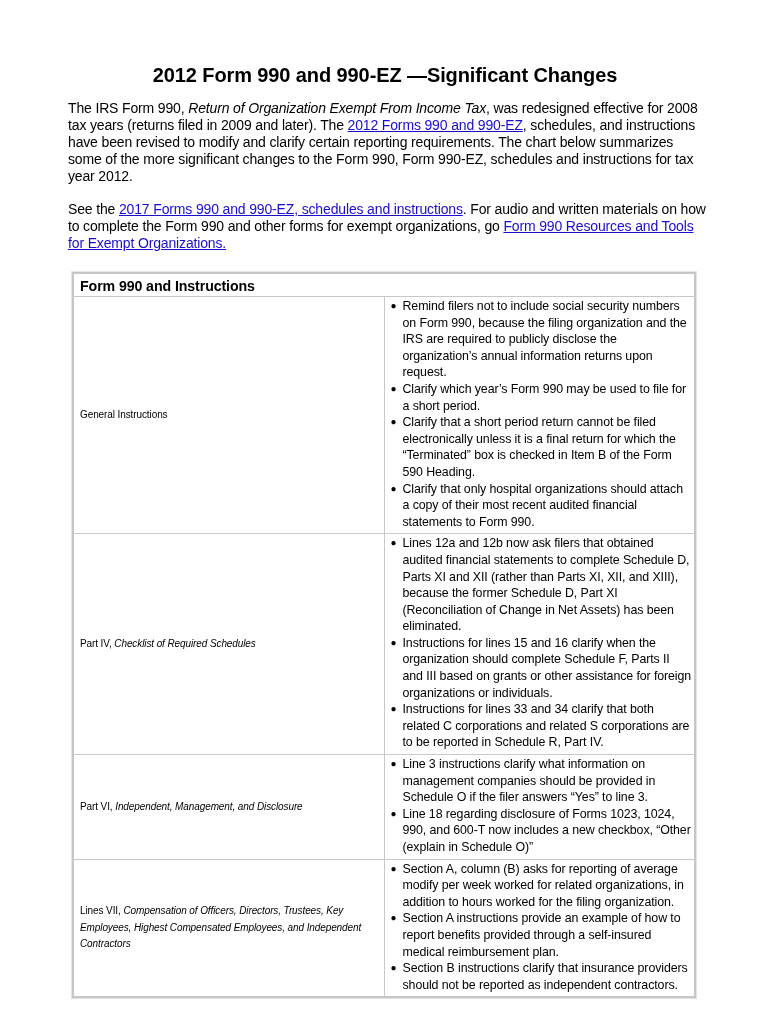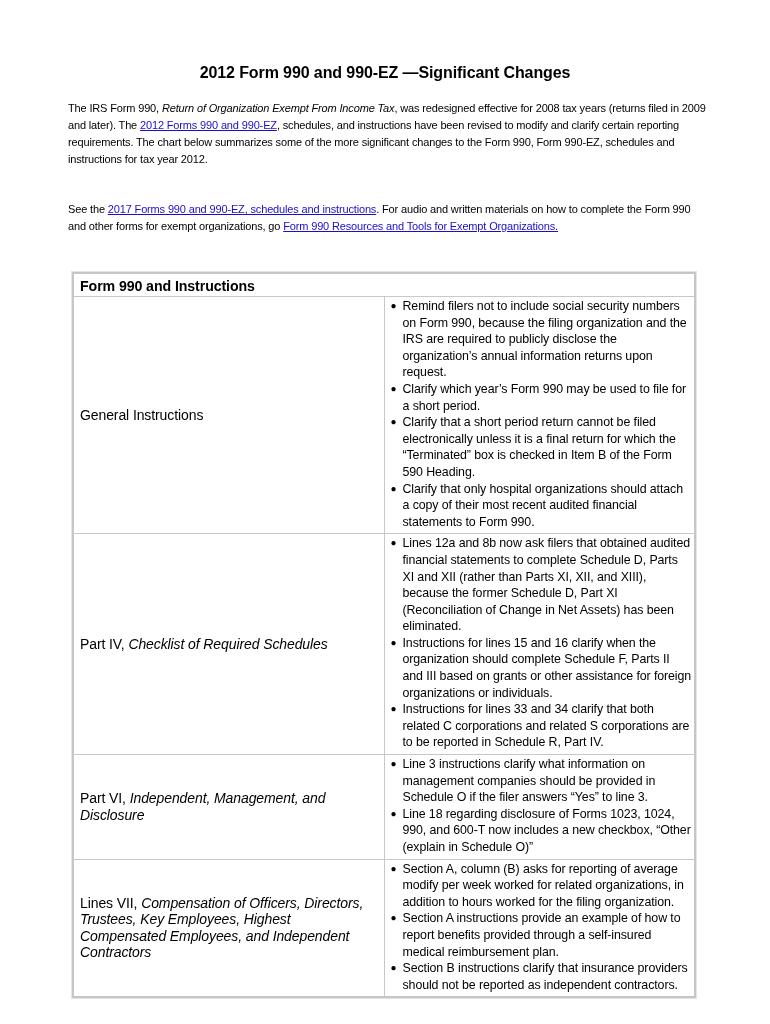--- a/index.html
+++ b/index.html
@@ -21,30 +21,30 @@
     top: 0;
     width: 770px;
     height: 1024px;
   }
   .title {
     position: absolute;
     left: 0;
     top: 64px;
     width: 770px;
     text-align: center;
-    font-size: 16px;
+    font-size: 20px;
     font-weight: bold;
     letter-spacing: -0.1px;
     margin: 0;
   }
   .para {
     position: absolute;
     left: 68px;
     width: 640px;
-    font-size: 11px;
+    font-size: 14px;
     line-height: 17px;
     margin: 0;
     letter-spacing: -0.15px;
   }
   .para1 { top: 100px; }
   .para2 { top: 201px; }
   a.link {
     color: #1a0dcc;
     text-decoration: underline;
     cursor: pointer;
@@ -73,21 +73,21 @@
   }
   .hdr-cell {
     font-size: 14.2px;
     font-weight: bold;
     padding: 3px 6px 1px 6px !important;
     height: 18px;
   }
   .label-cell {
     width: 208px;
     padding: 0 4px 0 6px !important;
-    font-size: 14px;
+    font-size: 10px;
     line-height: 16.5px;
   }
   .label-cell i { }
   .bullet-cell {
     padding: 1px 2px 3px 4px !important;
     vertical-align: top !important;
   }
   ul.bullets {
     list-style: none;
     margin: 0;
@@ -136,21 +136,21 @@
             <li><span class="dot">●</span><span>Clarify that a short period return cannot be filed electronically unless it is a final return for which the “Terminated” box is checked in Item B of the Form 590 Heading.</span></li>
             <li><span class="dot">●</span><span>Clarify that only hospital organizations should attach a copy of their most recent audited financial statements to Form 990.</span></li>
           </ul>
         </td>
       </tr>
 
       <tr class="row2">
         <td class="label-cell"><span>Part IV, </span><i>Checklist of Required Schedules</i></td>
         <td class="bullet-cell">
           <ul class="bullets">
-            <li><span class="dot">●</span><span>Lines 12a and 8b now ask filers that obtained audited financial statements to complete Schedule D, Parts XI and XII (rather than Parts XI, XII, and XIII), because the former Schedule D, Part XI (Reconciliation of Change in Net Assets) has been eliminated.</span></li>
+            <li><span class="dot">●</span><span>Lines 12a and 12b now ask filers that obtained audited financial statements to complete Schedule D, Parts XI and XII (rather than Parts XI, XII, and XIII), because the former Schedule D, Part XI (Reconciliation of Change in Net Assets) has been eliminated.</span></li>
             <li><span class="dot">●</span><span>Instructions for lines 15 and 16 clarify when the organization should complete Schedule F, Parts II and III based on grants or other assistance for foreign organizations or individuals.</span></li>
             <li><span class="dot">●</span><span>Instructions for lines 33 and 34 clarify that both related C corporations and related S corporations are to be reported in Schedule R, Part IV.</span></li>
           </ul>
         </td>
       </tr>
 
       <tr class="row3">
         <td class="label-cell"><span>Part VI, </span><i>Independent, Management, and Disclosure</i></td>
         <td class="bullet-cell">
           <ul class="bullets">

